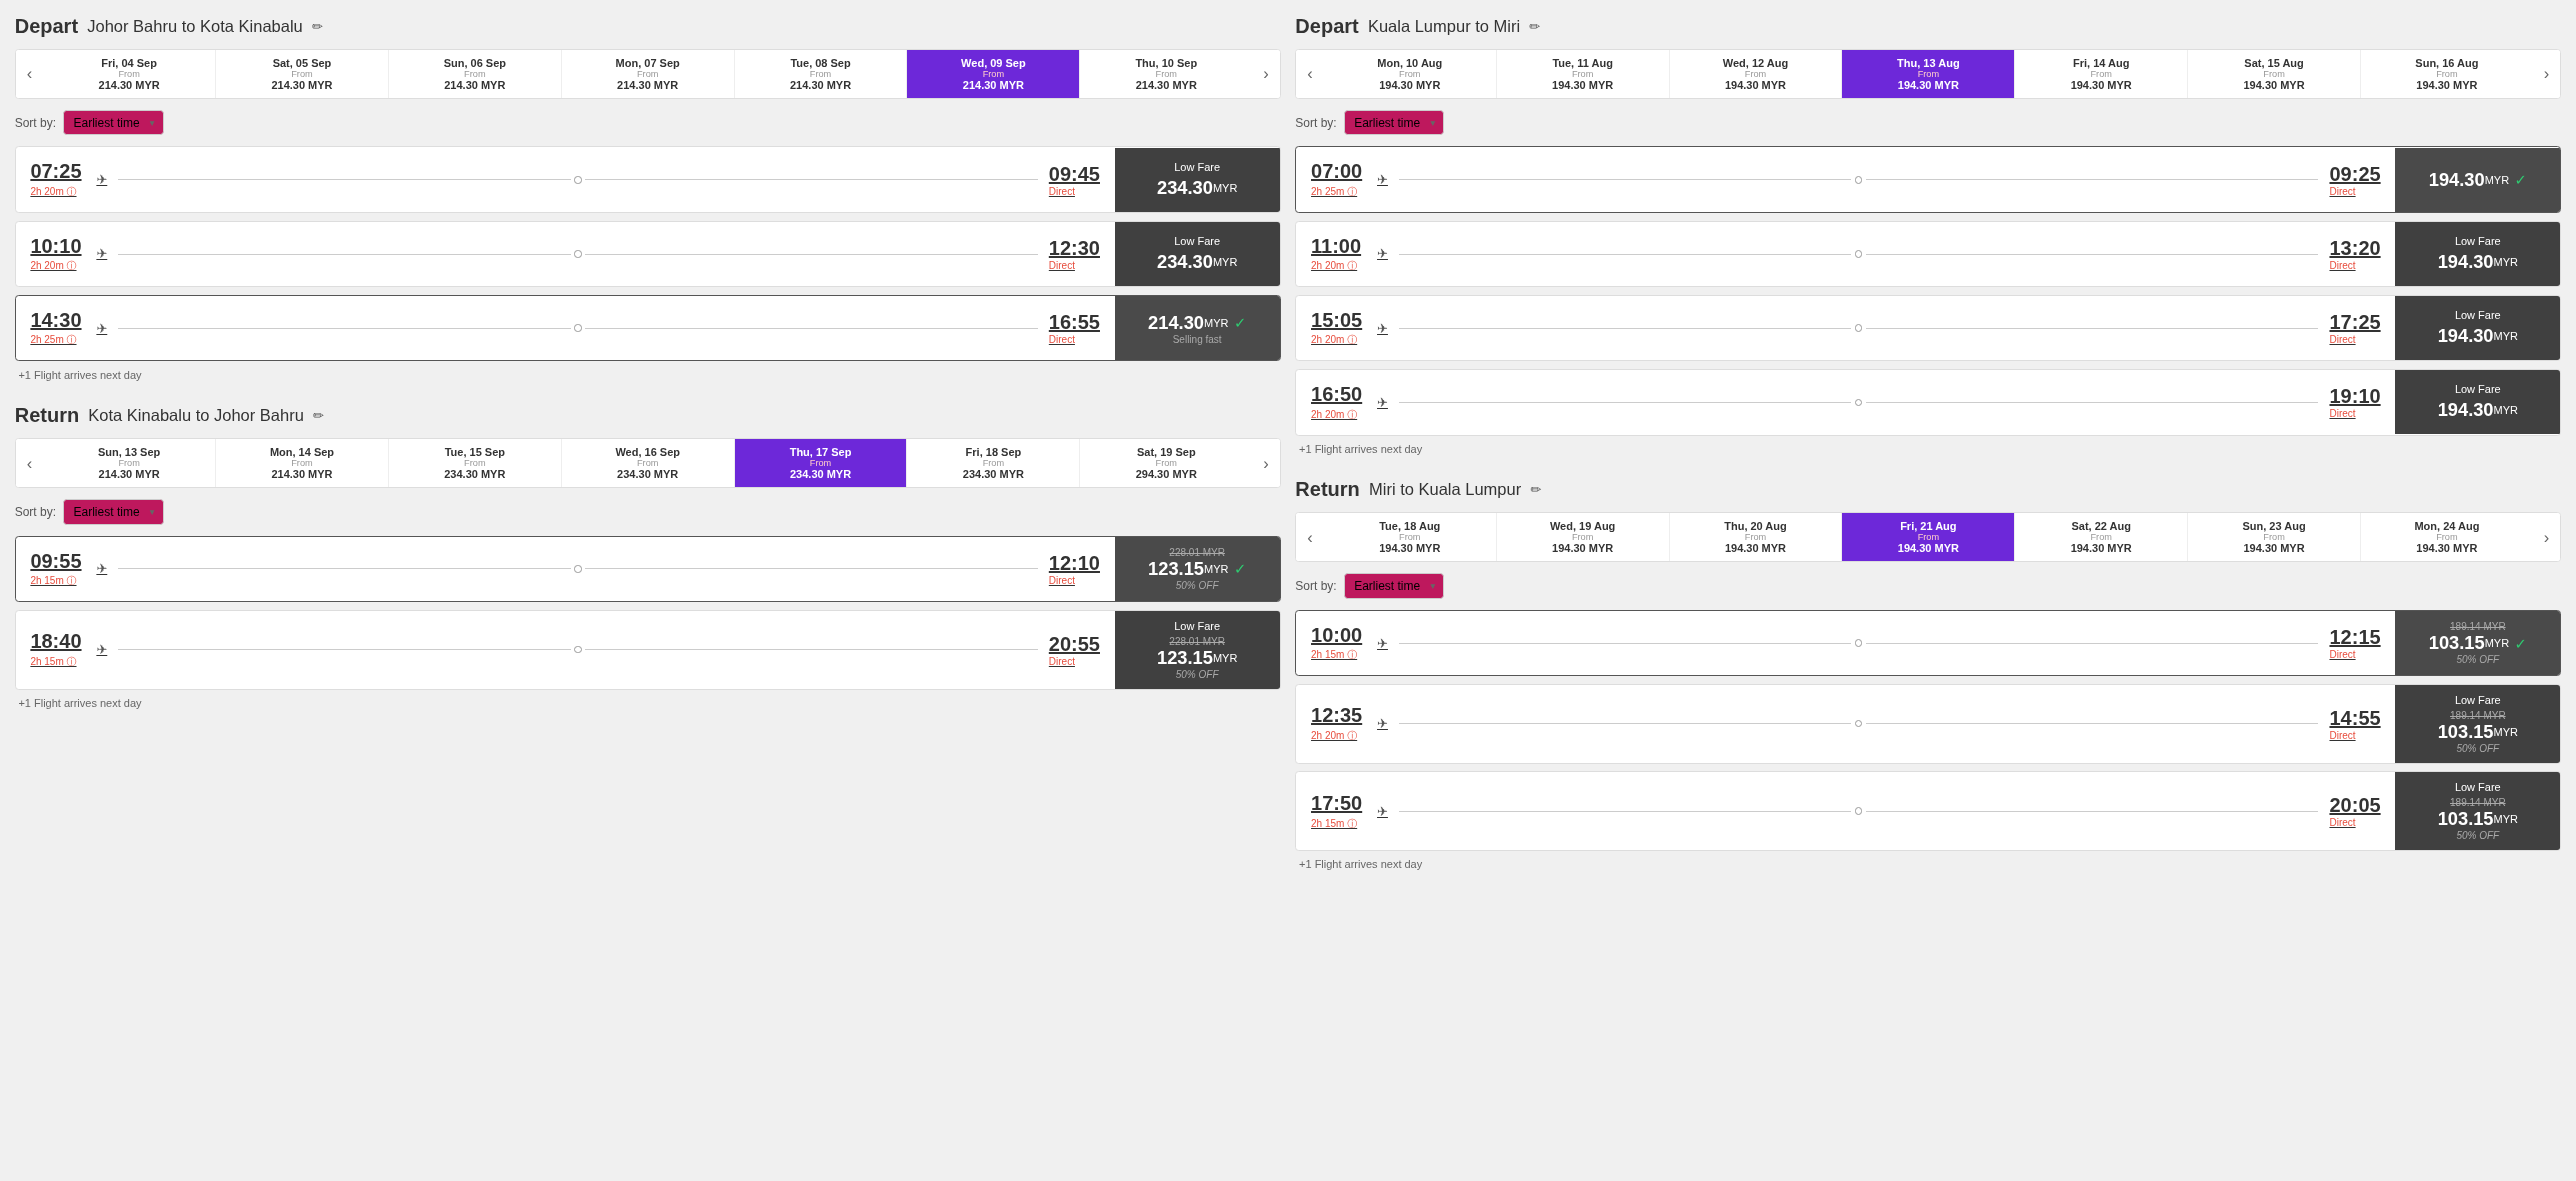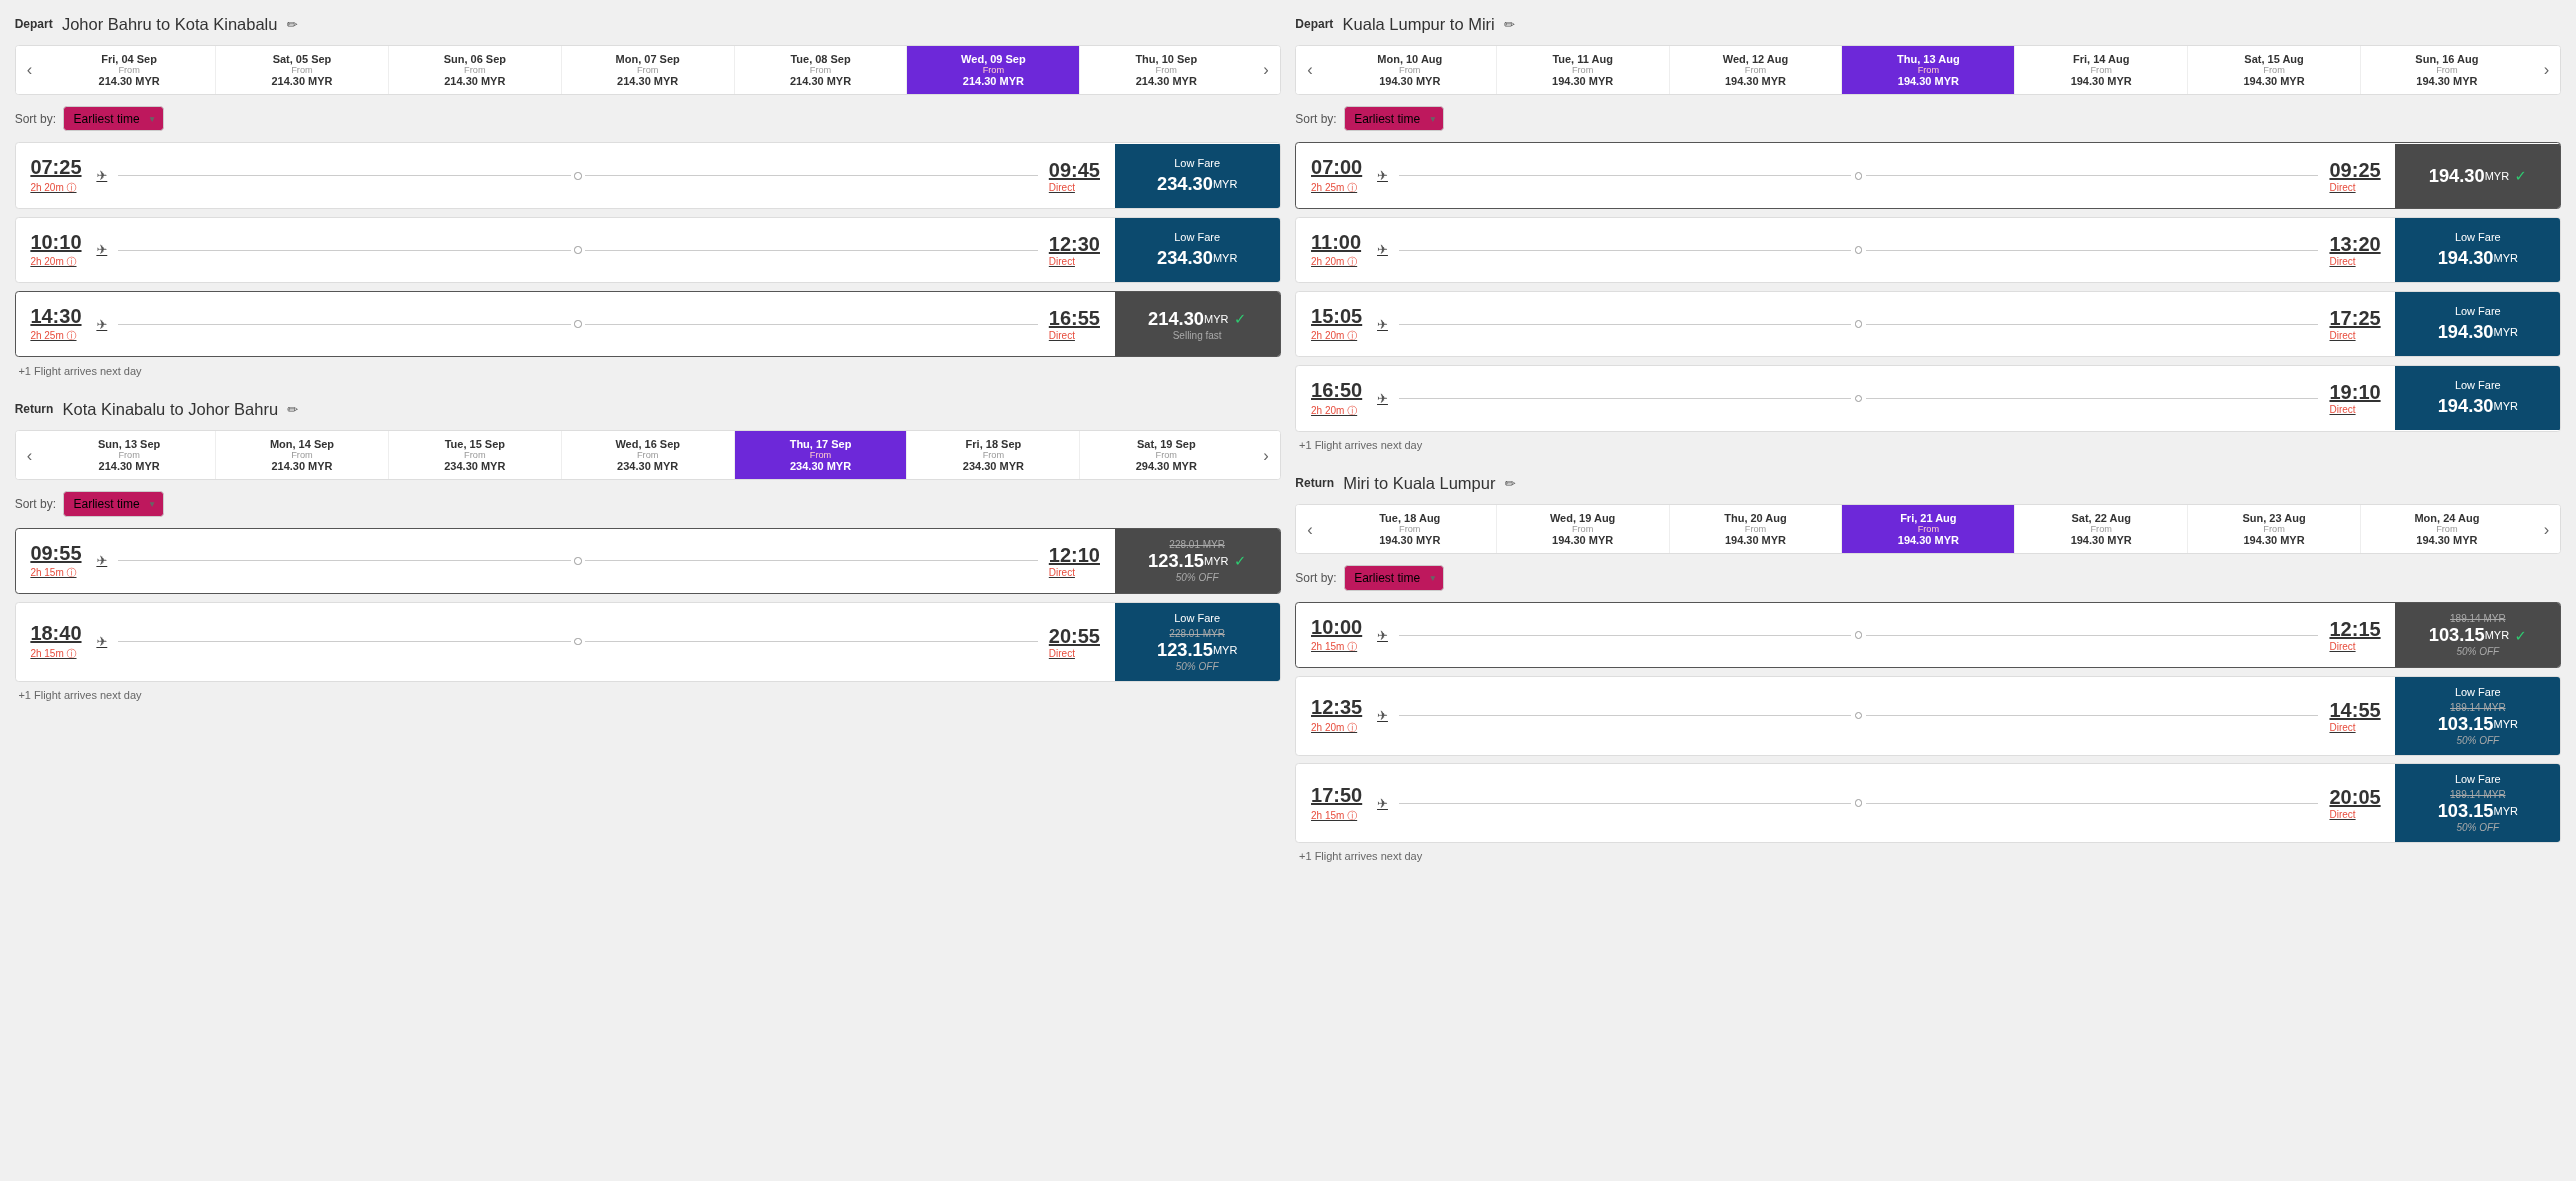--- a/index.html
+++ b/index.html
@@ -19,21 +19,21 @@
       flex: 1;
       background: #f0f0f0;
     }
     .section-header {
       display: flex;
       align-items: center;
       gap: 9.2px;
       margin-bottom: 11px;
     }
     .section-title {
-      font-size: 12px;
+      font-size: 20px;
       font-weight: bold;
       color: #333;
     }
     .section-route {
       font-size: 16.5px;
       color: #333;
     }
     .edit-icon {
       cursor: pointer;
       color: #555;
@@ -163,21 +163,21 @@
       text-align: left;
     }
     .flight-arrive .time { font-size: 20px; font-weight: bold; }
     .flight-arrive .direct { font-size: 10px; color: #e74c3c; }
     .fare-box {
       min-width: 165px;
       text-align: center;
       cursor: pointer;
     }
     .fare-box-inner {
-      background: #0c4a6e;
+      background: #404040;
       color: white;
       padding: 9.2px 14.7px;
       height: 100%;
       display: flex;
       flex-direction: column;
       align-items: center;
       justify-content: center;
       min-height: 64px;
     }
     .fare-box-inner.selected-fare {

